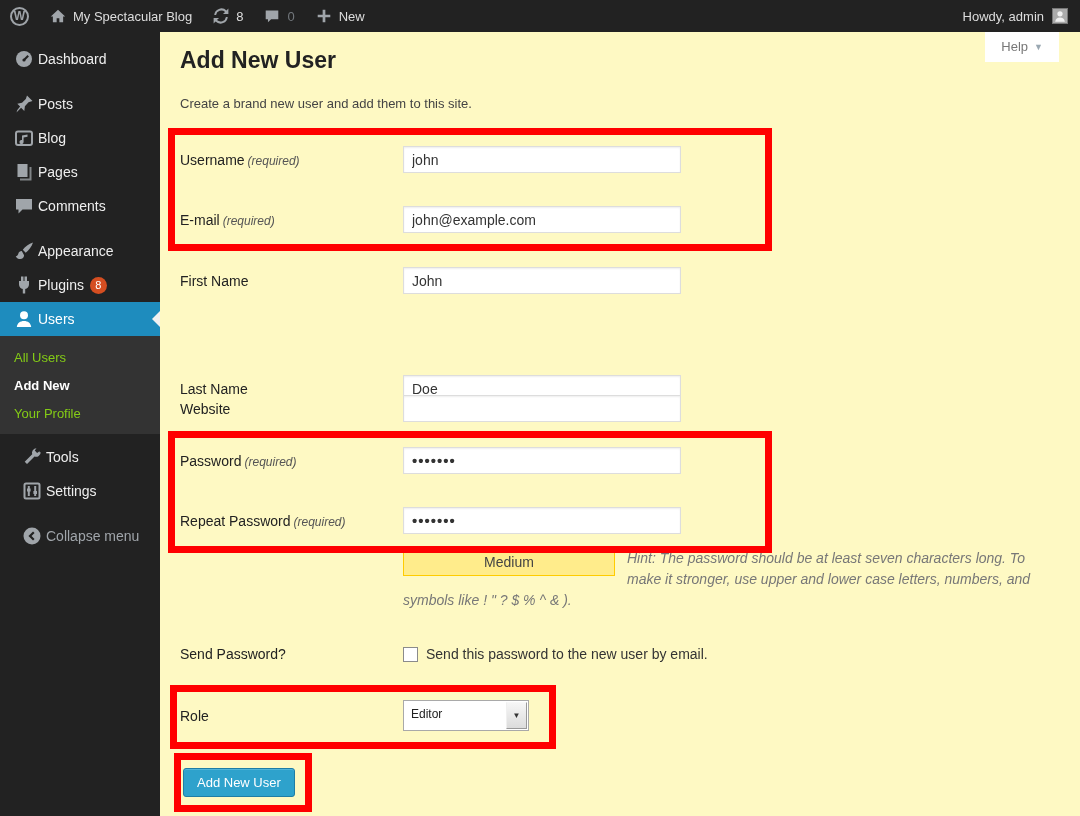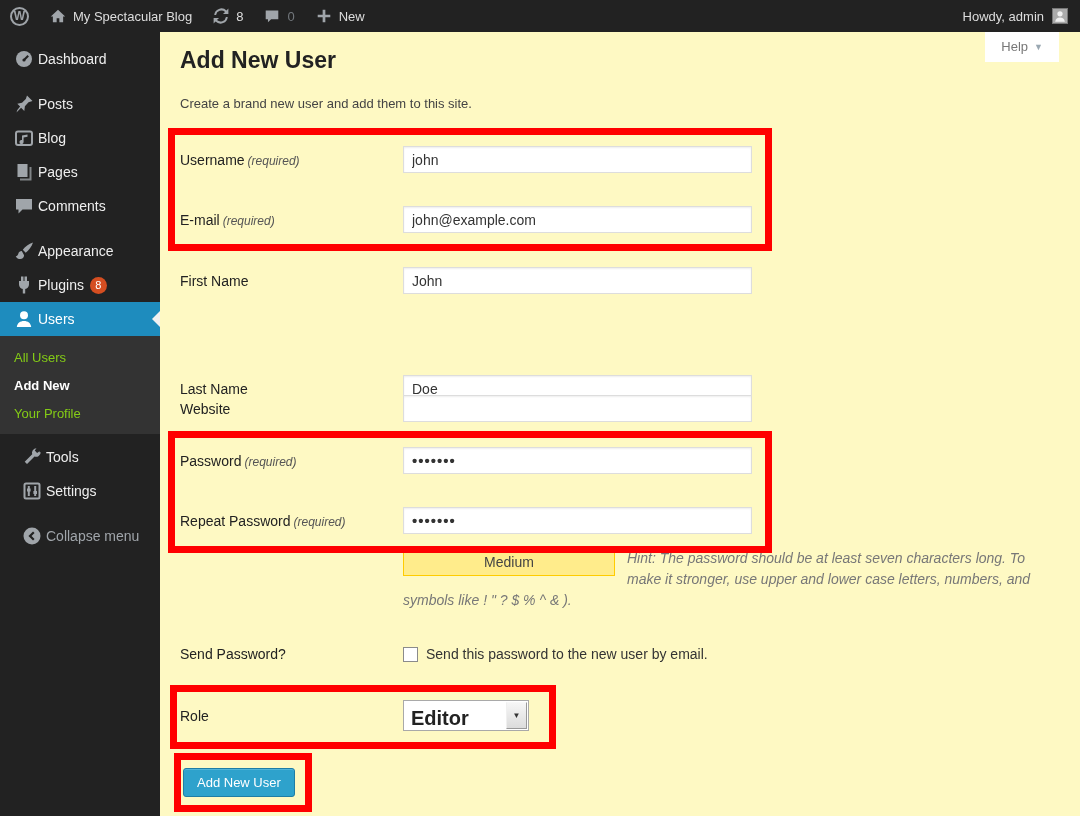--- a/index.html
+++ b/index.html
@@ -80,21 +80,21 @@
   .page-title { position:absolute; left:20px; top:15px; font-size:23px; font-weight:600; color:#222; }
   .page-subtitle { position:absolute; left:20px; top:64px; font-size:13px; color:#444; }
 
   .form-row {
     position:absolute; left:20px; width:880px; height:29px;
     display:flex; align-items:center;
   }
   .row-label { width:223px; font-size:14px; color:#222; flex:0 0 223px; }
   .req-note { font-style:italic; font-size:12px; color:#555; margin-left:3px; }
   .text-input {
-    width:349px; height:27px; background:#fff; border:1px solid #ddd;
+    width:278px; height:27px; background:#fff; border:1px solid #ddd;
     box-shadow: inset 0 1px 2px rgba(0,0,0,0.07);
     padding:9px 8px; font-size:14px; color:#333;
     font-family:"Liberation Sans", sans-serif; outline:none;
   }
   .pw { font-size:15px; letter-spacing:1px; font-weight:bold; }
 
   .row-username { top:113px; }
   .row-email    { top:173px; }
   .row-first    { top:234px; }
   .row-last     { top:294px;margin-top:48px; }
@@ -115,21 +115,21 @@
     width:15px; height:15px; background:#fff; border:1px solid #8b8b8b;
     display:inline-block; cursor:pointer; flex:0 0 15px;
   }
   .send-label { margin-left:8px; font-size:14px; color:#333; cursor:pointer; }
 
   .row-role { top:668px; height:31px; }
   .select-box {
     position:relative; width:126px; height:31px; background:#fff;
     border:1px solid #a9a9a9; cursor:pointer;
   }
-  .select-value { position:absolute; left:7px; top:6px; font-size:20px; color:#222;font-weight:bold; }
+  .select-value { position:absolute; left:7px; top:6px; font-size:12px; color:#222; }
   .select-btn {
     position:absolute; top:1px; right:1px; bottom:1px; width:21px;
     background:linear-gradient(#f6f6f6,#dcdcdc);
     border:1px solid #999; border-top-color:#f8f8f8; border-left-color:#f0f0f0;
     display:flex; align-items:center; justify-content:center;
     font-size:8px; color:#333;
   }
 
   .submit-btn {
     position:absolute; left:23px; top:736px;

